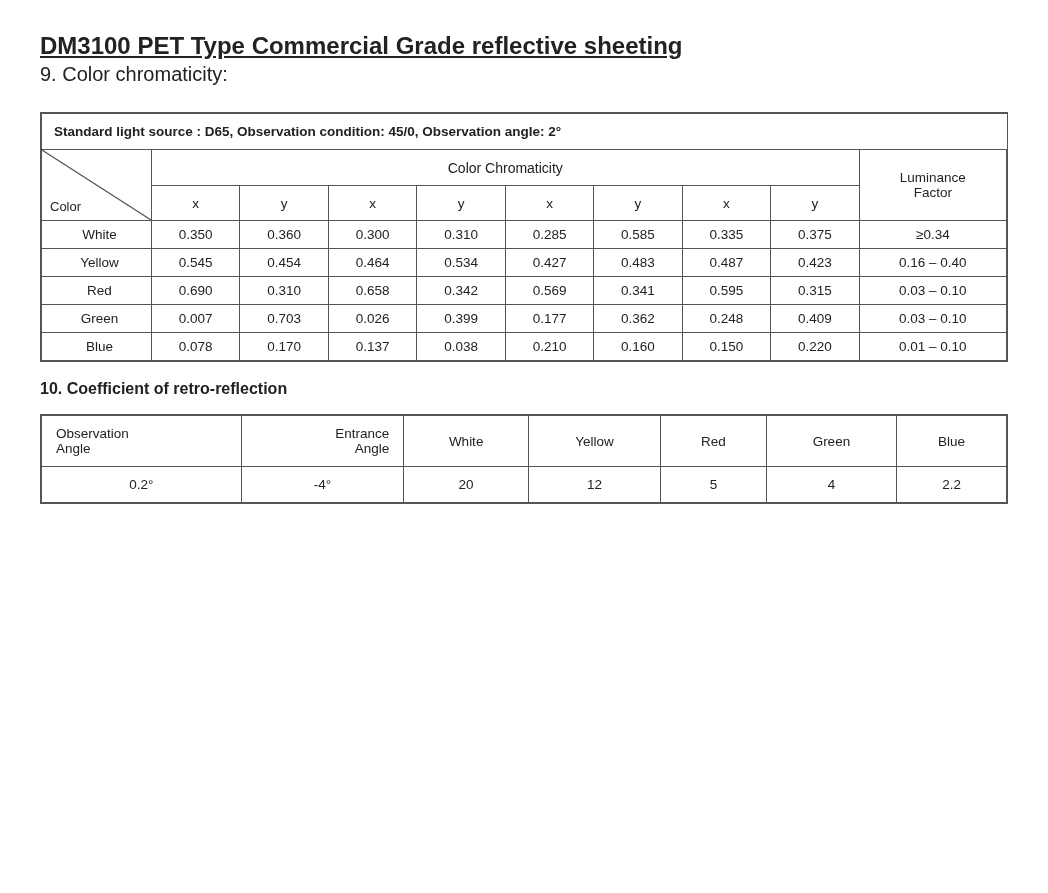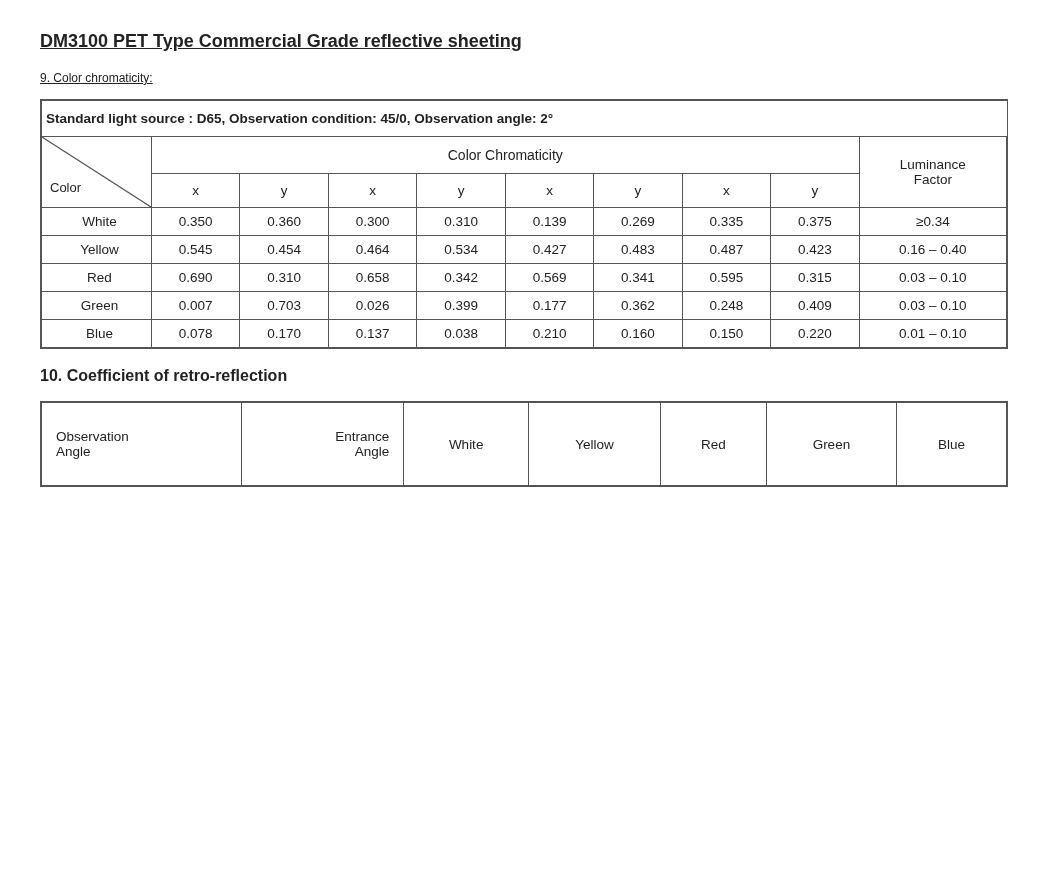--- a/index.html
+++ b/index.html
@@ -6,51 +6,50 @@
     body {
       font-family: Arial, sans-serif;
       font-size: 14px;
       background: #fff;
       color: #222;
       padding: 30px 40px;
       width: 1048px;
       min-height: 893px;
     }
     h1 {
-      font-size: 18px;
+      font-size: 24px;
       font-weight: bold;
       text-decoration: underline;
-      margin-bottom: 18px;
+      margin-bottom: 2px;
       line-height: 1.3;
     }
     .section-label {
-      font-size: 12px;
-      margin-bottom: 14px;
-      text-decoration: underline;
+      font-size: 20px;
+      margin-bottom: 26px;
     }
     
     .chroma-table-wrapper {
       border: 1.5px solid #555;
       margin-bottom: 18px;
     }
     .chroma-table {
       width: 100%;
       border-collapse: collapse;
     }
     .chroma-table td, .chroma-table th {
       border: 1px solid #555;
       padding: 6px 8px;
       text-align: center;
       vertical-align: middle;
       font-size: 13.5px;
     }
     .chroma-table .header-note {
       text-align: left;
       font-weight: bold;
-      padding: 10px 4px;
+      padding: 10px 12px;
       border-bottom: 1px solid #555;
       font-size: 13.5px;
       border-right: none;
     }
     .chroma-table .color-header-cell {
       text-align: center;
       font-size: 14px;
       padding: 6px 8px;
     }
     .chroma-table .luminance-cell {
@@ -72,21 +71,21 @@
       height: 70px;
       overflow: hidden;
     }
     .corner-cell-inner svg {
       position: absolute;
       top: 0; left: 0;
       width: 100%; height: 100%;
     }
     .corner-label-color {
       position: absolute;
-      bottom: 12px;
+      bottom: 6px;
       left: 8px;
       font-size: 13px;
       margin-top: 20px;
     }
     .color-label-cell {
       text-align: left;
       padding-left: 14px !important;
       font-size: 13.5px;
     }
     .section-heading {
@@ -98,21 +97,21 @@
     .retro-table-wrapper {
       border: 1.5px solid #555;
       margin-top: 10px;
     }
     .retro-table {
       width: 100%;
       border-collapse: collapse;
     }
     .retro-table td, .retro-table th {
       border: 1px solid #555;
-      padding: 26px 14px;
+      padding: 10px 14px;
       text-align: center;
       vertical-align: middle;
       font-size: 13.5px;
     }
   </style>
 </head>
 <body>
 
 <h1>DM3100 PET Type Commercial Grade reflective sheeting</h1>
 
@@ -152,22 +151,22 @@
         <td>x</td>
         <td>y</td>
       </tr>
 
       <tr id="row-white">
         <td class="color-label-cell">White</td>
         <td>0.350</td>
         <td>0.360</td>
         <td>0.300</td>
         <td>0.310</td>
-        <td>0.139</td>
-        <td>0.269</td>
+        <td>0.285</td>
+        <td>0.585</td>
         <td>0.335</td>
         <td>0.375</td>
         <td>≥0.34</td>
       </tr>
       <tr id="row-yellow">
         <td class="color-label-cell">Yellow</td>
         <td>0.545</td>
         <td>0.454</td>
         <td>0.464</td>
         <td>0.534</td>
@@ -224,15 +223,24 @@
     <tbody>
       <tr>
         <td style="text-align:left;">Observation<br>Angle</td>
         <td style="text-align:right;">Entrance<br>Angle</td>
         <td>White</td>
         <td>Yellow</td>
         <td>Red</td>
         <td>Green</td>
         <td>Blue</td>
       </tr>
+      <tr>
+        <td>0.2°</td>
+        <td>-4°</td>
+        <td>20</td>
+        <td>12</td>
+        <td>5</td>
+        <td>4</td>
+        <td>2.2</td>
+      </tr>
     </tbody>
   </table>
 </div>
 
 </body></html>

